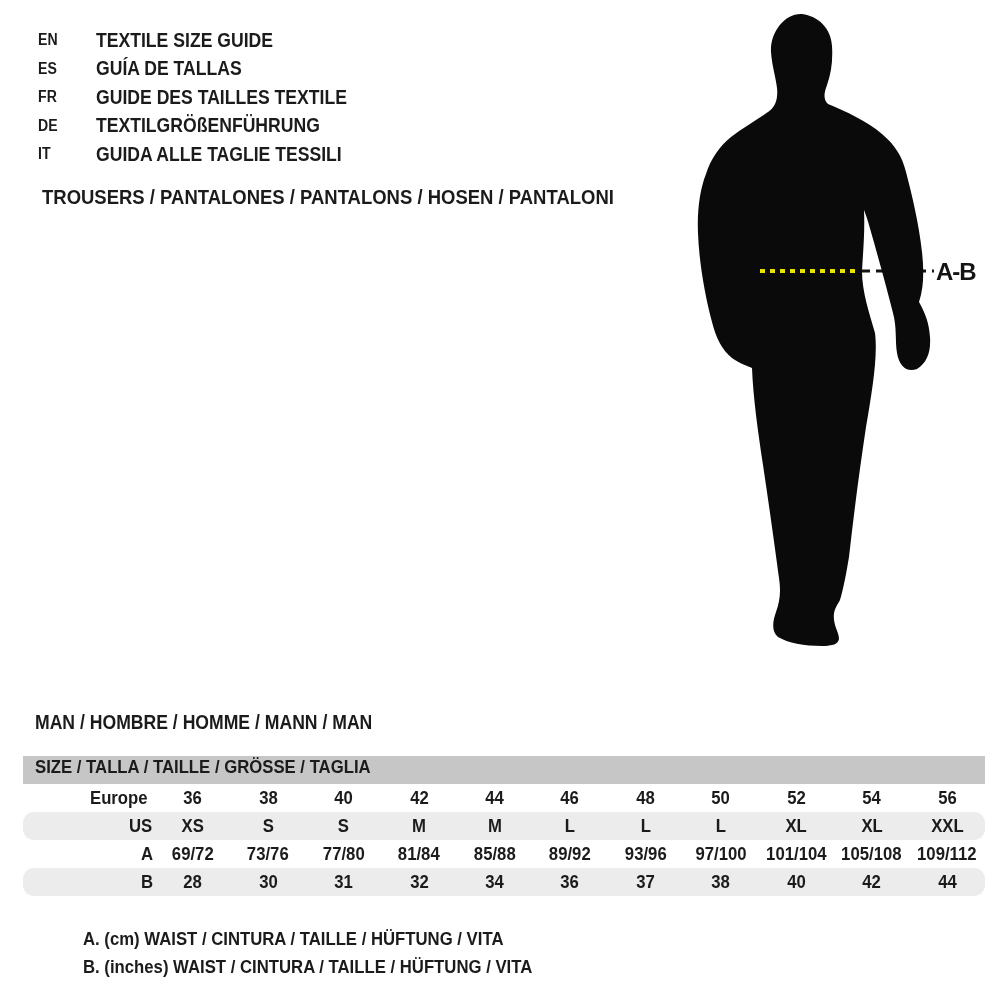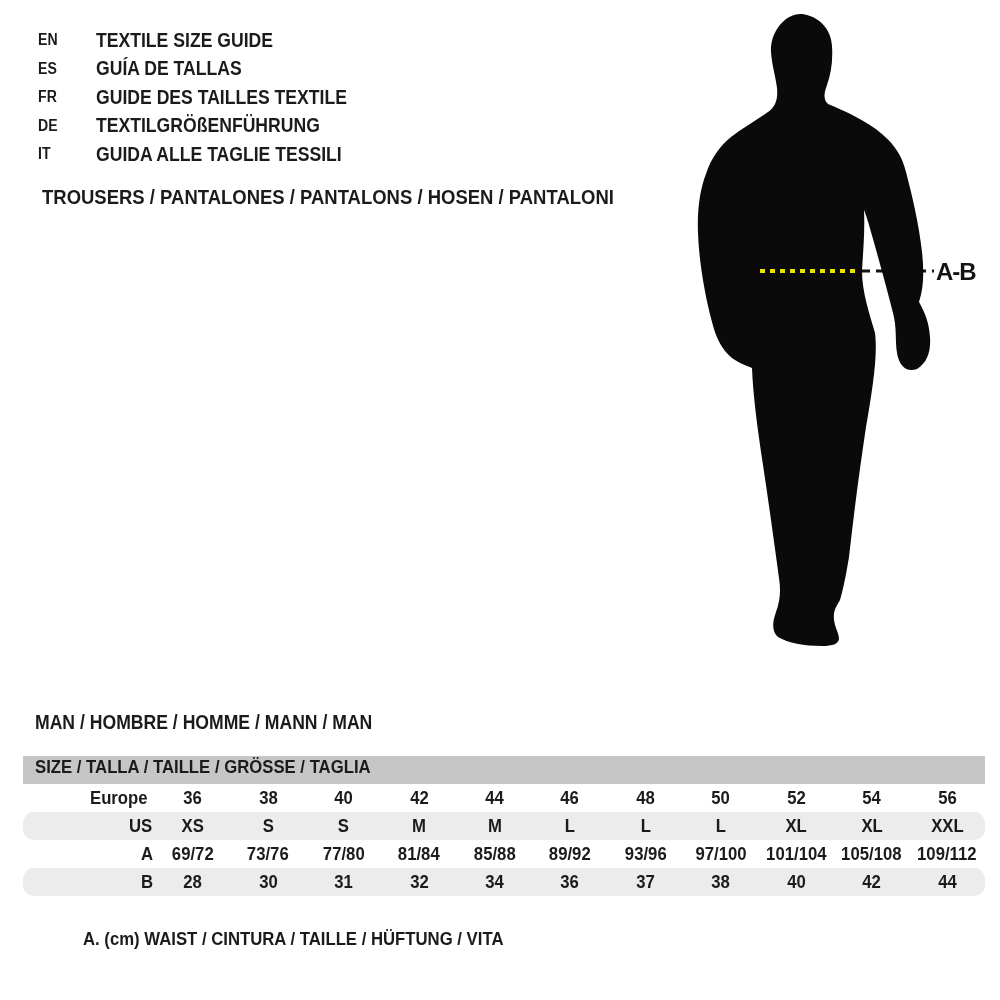--- a/index.html
+++ b/index.html
@@ -191,15 +191,18 @@
       <span class="st-cell"><span class="cxc">40</span></span>
       <span class="st-cell"><span class="cxc">42</span></span>
       <span class="st-cell"><span class="cxc">44</span></span>
     </div>
   </div>
 
   <div class="footnotes">
     <div class="footnote">
         <span class="cx">A. (cm) WAIST / CINTURA / TAILLE / HÜFTUNG / VITA</span>
       </div>
+    <div class="footnote">
+        <span class="cx">B. (inches) WAIST / CINTURA / TAILLE / HÜFTUNG / VITA</span>
+      </div>
   </div>
 
 </div>
 
 </body></html>

